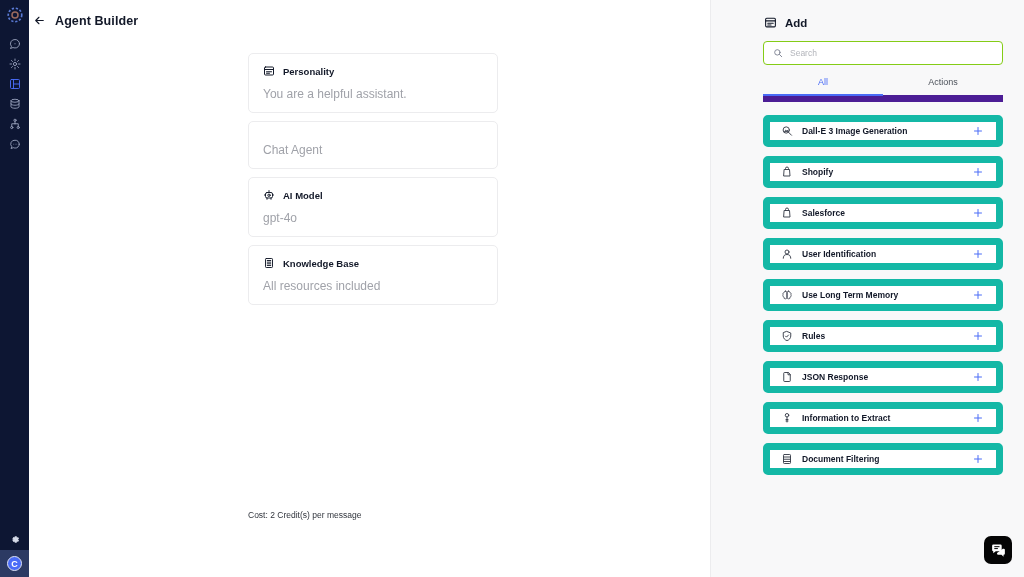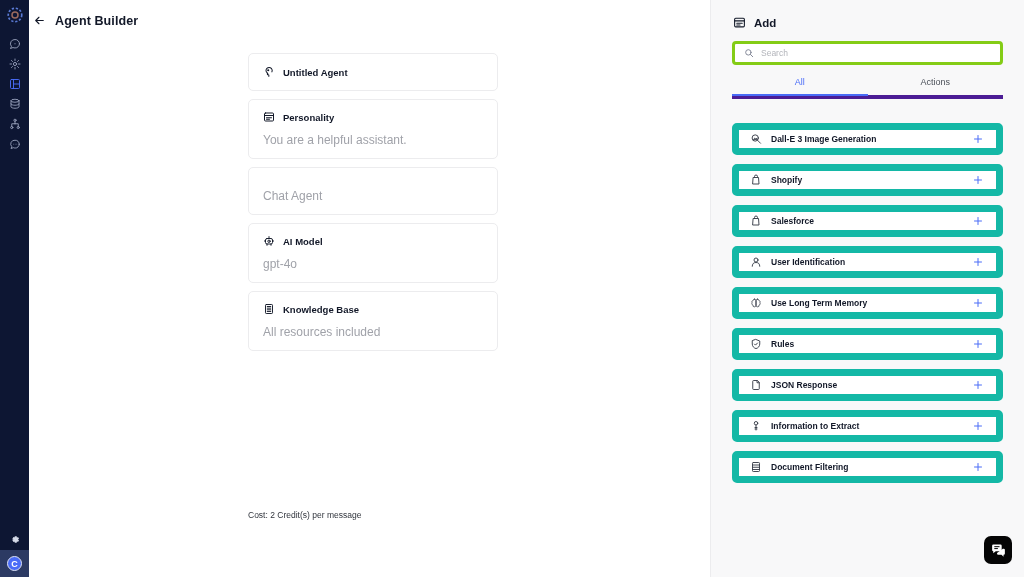--- a/index.html
+++ b/index.html
@@ -73,43 +73,43 @@
     width: 250px; height: 32px; border: none; border-radius: 4px;
     background: #4a6cf7; color: #ffffff;
     font-size: 9.5px; font-weight: bold; font-family: inherit;
     cursor: pointer; display: flex; align-items: center; justify-content: center;
   }
 
   
   .panel {
     width: 314px; flex: 0 0 314px; height: 577px;
     background: #f8f8f9; border-left: 1px solid #ececee;
-    display: flex; flex-direction: column;
+    display: flex; flex-direction: column; padding-left: 31px;
   }
   .panel-head {
     display: flex; align-items: center; gap: 8px;
     padding: 16px 22px 0 22px;
   }
   .panel-head-ico { width: 13px; height: 13px; display:flex; align-items:center; justify-content:center; }
   .panel-title { font-size: 11.5px; font-weight: bold; color: #121828; }
 
   .search-wrap { padding: 12px 21px 0 21px; }
   .search-box {
     height: 24px; background: #ffffff;
-    border: 3px solid #84cc16; border-radius: 4px;
+    border: 1px solid #84cc16; border-radius: 4px;
     display: flex; align-items: center; gap: 7px; padding: 0 9px;
   }
   .search-ico { width: 10px; height: 10px; display:flex; align-items:center; justify-content:center; flex:0 0 10px; }
   .search-input {
     border: none; outline: none; background: transparent;
     font-family: inherit; font-size: 8.5px; color: #30343c; width: 100%;
   }
   .search-input::placeholder { color: #b3b5bb; }
 
-  .tabs { display: flex; margin: 12px 21px 11px 21px; border-bottom: 4px solid #4c1d95; }
+  .tabs { display: flex; margin: 12px 21px 0 21px; border-bottom: 7px solid #4c1d95; }
   .tab {
     flex: 1 1 50%; text-align: center; padding-bottom: 7px;
     font-size: 9px; color: #4b5059; cursor: pointer;
     border-bottom: 2px solid transparent; margin-bottom: -1px;
   }
   .tab.active { color: #4a6cf7; border-bottom-color: #4a6cf7; }
 
   .tool-list { padding: 13px 21px 10px 21px; overflow-y: auto; flex: 1 1 auto; }
   .tool-item {
     background: #ffffff; border: 7px solid #14b8a6; border-radius: 5px;
@@ -210,31 +210,20 @@
       <span class="back-arrow">
         <svg width="13" height="13" viewBox="0 0 24 24" fill="none" stroke="#121828" stroke-width="2" stroke-linecap="round" stroke-linejoin="round">
           <path d="M19 12H5M11 18l-6-6 6-6"></path>
         </svg>
       </span>
       <span class="page-title">Agent Builder</span>
     </div>
 
     <div class="cards">
 
-      <div class="card card--compact">
-        <div class="card-head">
-          <span class="card-ico">
-            <svg width="12" height="12" viewBox="0 0 24 24" fill="#121828">
-              <path d="M12.2 2C8.1 2 5 5.1 5 9c0 2 .7 3.4 1.9 4.6.6.6.9 1.2.9 2V17c0 .9.7 1.6 1.6 1.6h1.3V21c0 .6.5 1 1 1s1-.4 1-1v-3.1c0-.5-.4-.9-.9-.9h-1.1v-1c0-1.3-.5-2.3-1.4-3.2C7.5 11.9 7 10.6 7 9c0-2.8 2.3-5 5.2-5 2.9 0 5.2 2.2 5.2 5 0 1.1-.3 2-.9 2.9l1.6 1.2C19 11.8 19.4 10.5 19.4 9c0-3.9-3.1-7-7.2-7z"></path>
-              <circle cx="10.4" cy="8.6" r="2.1"></circle>
-            </svg>
-          </span>
-          <span class="card-title">Untitled Agent</span>
-        </div>
-      </div>
 
       <div class="card">
         <div class="card-head">
           <span class="card-ico">
             <svg width="12" height="12" viewBox="0 0 24 24" fill="none" stroke="#121828" stroke-width="2" stroke-linecap="round" stroke-linejoin="round">
               <rect x="3" y="4" width="18" height="16" rx="2"></rect>
               <path d="M3 9h18M7 13.5h10M7 16.5h6"></path>
             </svg>
           </span>
           <span class="card-title">Personality</span>

